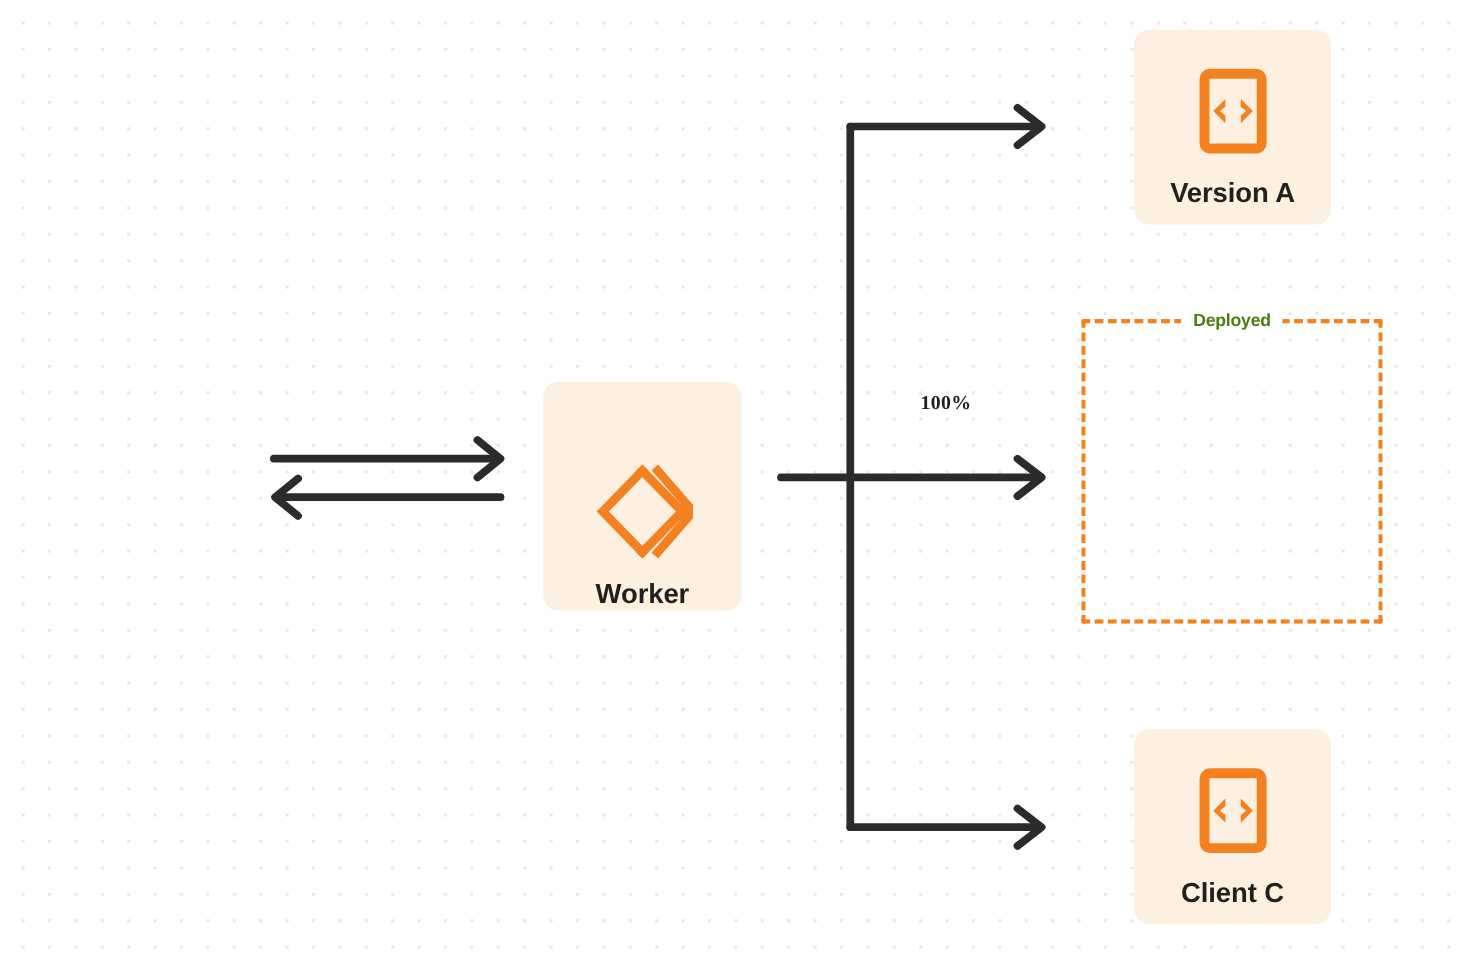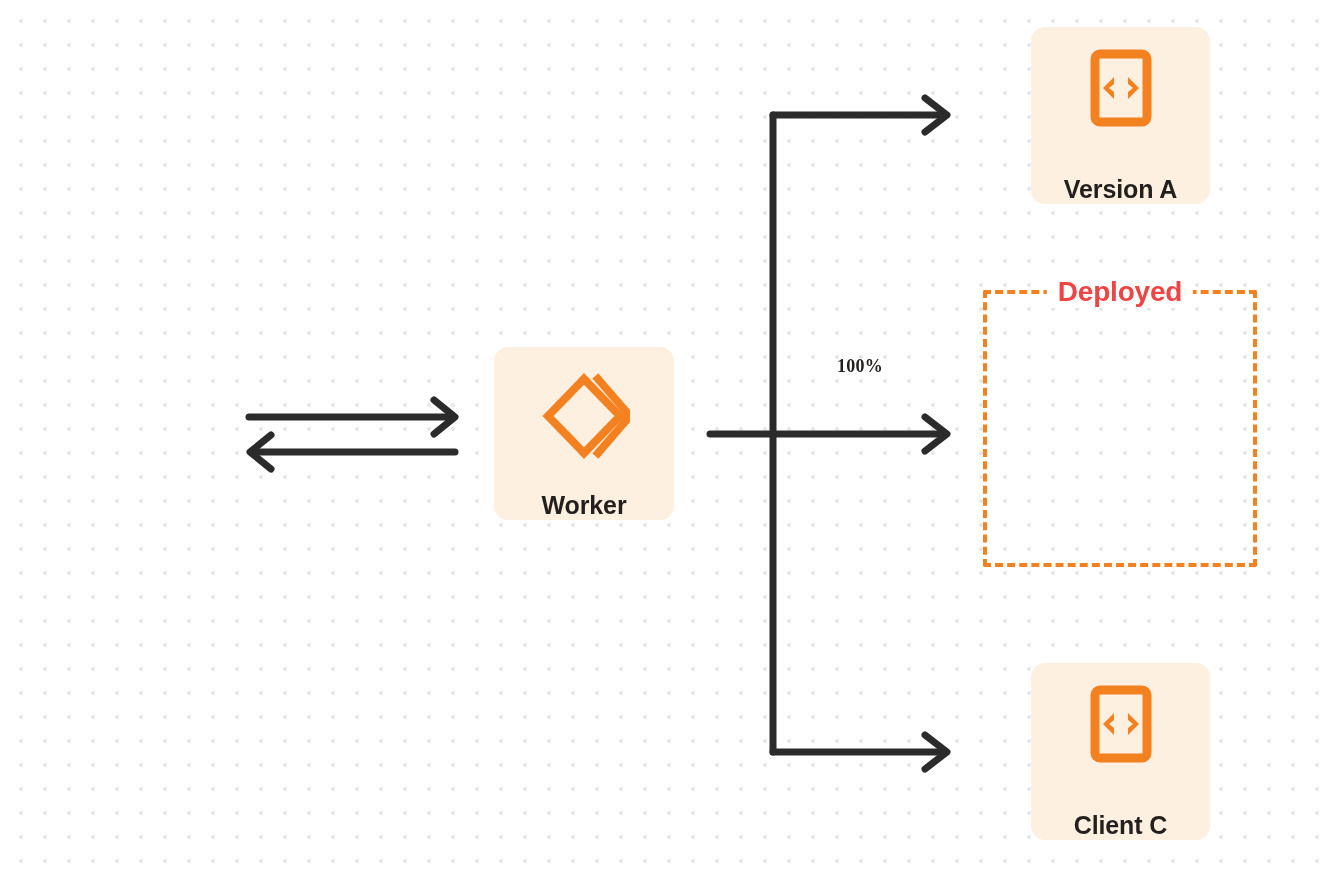--- a/index.html
+++ b/index.html
@@ -45,33 +45,33 @@
     height: 175px;
     background: #f2f3f4;
   }
   #client-node .node-label { font-size: 25px; }
 
   
   #worker-node {
     left: 494px;
     top: 347px;
     width: 180px;
-    height: 173px;
+    height: 208px;
     background: #fdf0e1;
-    justify-content: space-between;
+    justify-content: flex-end;
     padding-top: 26px;
   }
   #worker-node .node-label { font-size: 25px; margin-top: 18px; }
 
   
   .version-node {
     width: 179px;
     height: 177px;
     background: #fdf0e1;
-    justify-content: space-between;
+    justify-content: center;
     padding-top: 22px;
   }
   .version-node .node-label { font-size: 25px; margin-top: 22px; }
   #version-a-node { left: 1031px; top: 27px; }
   #version-b-node { left: 1031px; top: 345px; }
   #version-c-node { left: 1031px; top: 663px; }
 
   
   #deployed-group {
     position: absolute;
@@ -83,24 +83,24 @@
     border: 4px dashed #f48120;
     border-radius: 2px;
   }
   #deployed-label {
     position: absolute;
     left: 50%;
     top: -2px;
     transform: translate(-50%, -50%);
     background: #ffffff;
     padding: 0 11px;
-    color: #ef4444;
+    color: #4d7c0f;
     font-family: "Liberation Sans", sans-serif;
     font-weight: bold;
-    font-size: 28px;
+    font-size: 16px;
     letter-spacing: -0.2px;
     white-space: nowrap;
   }
 
   
   #traffic-label {
     position: absolute;
     left: 782px;
     top: 350px;
     width: 156px;

